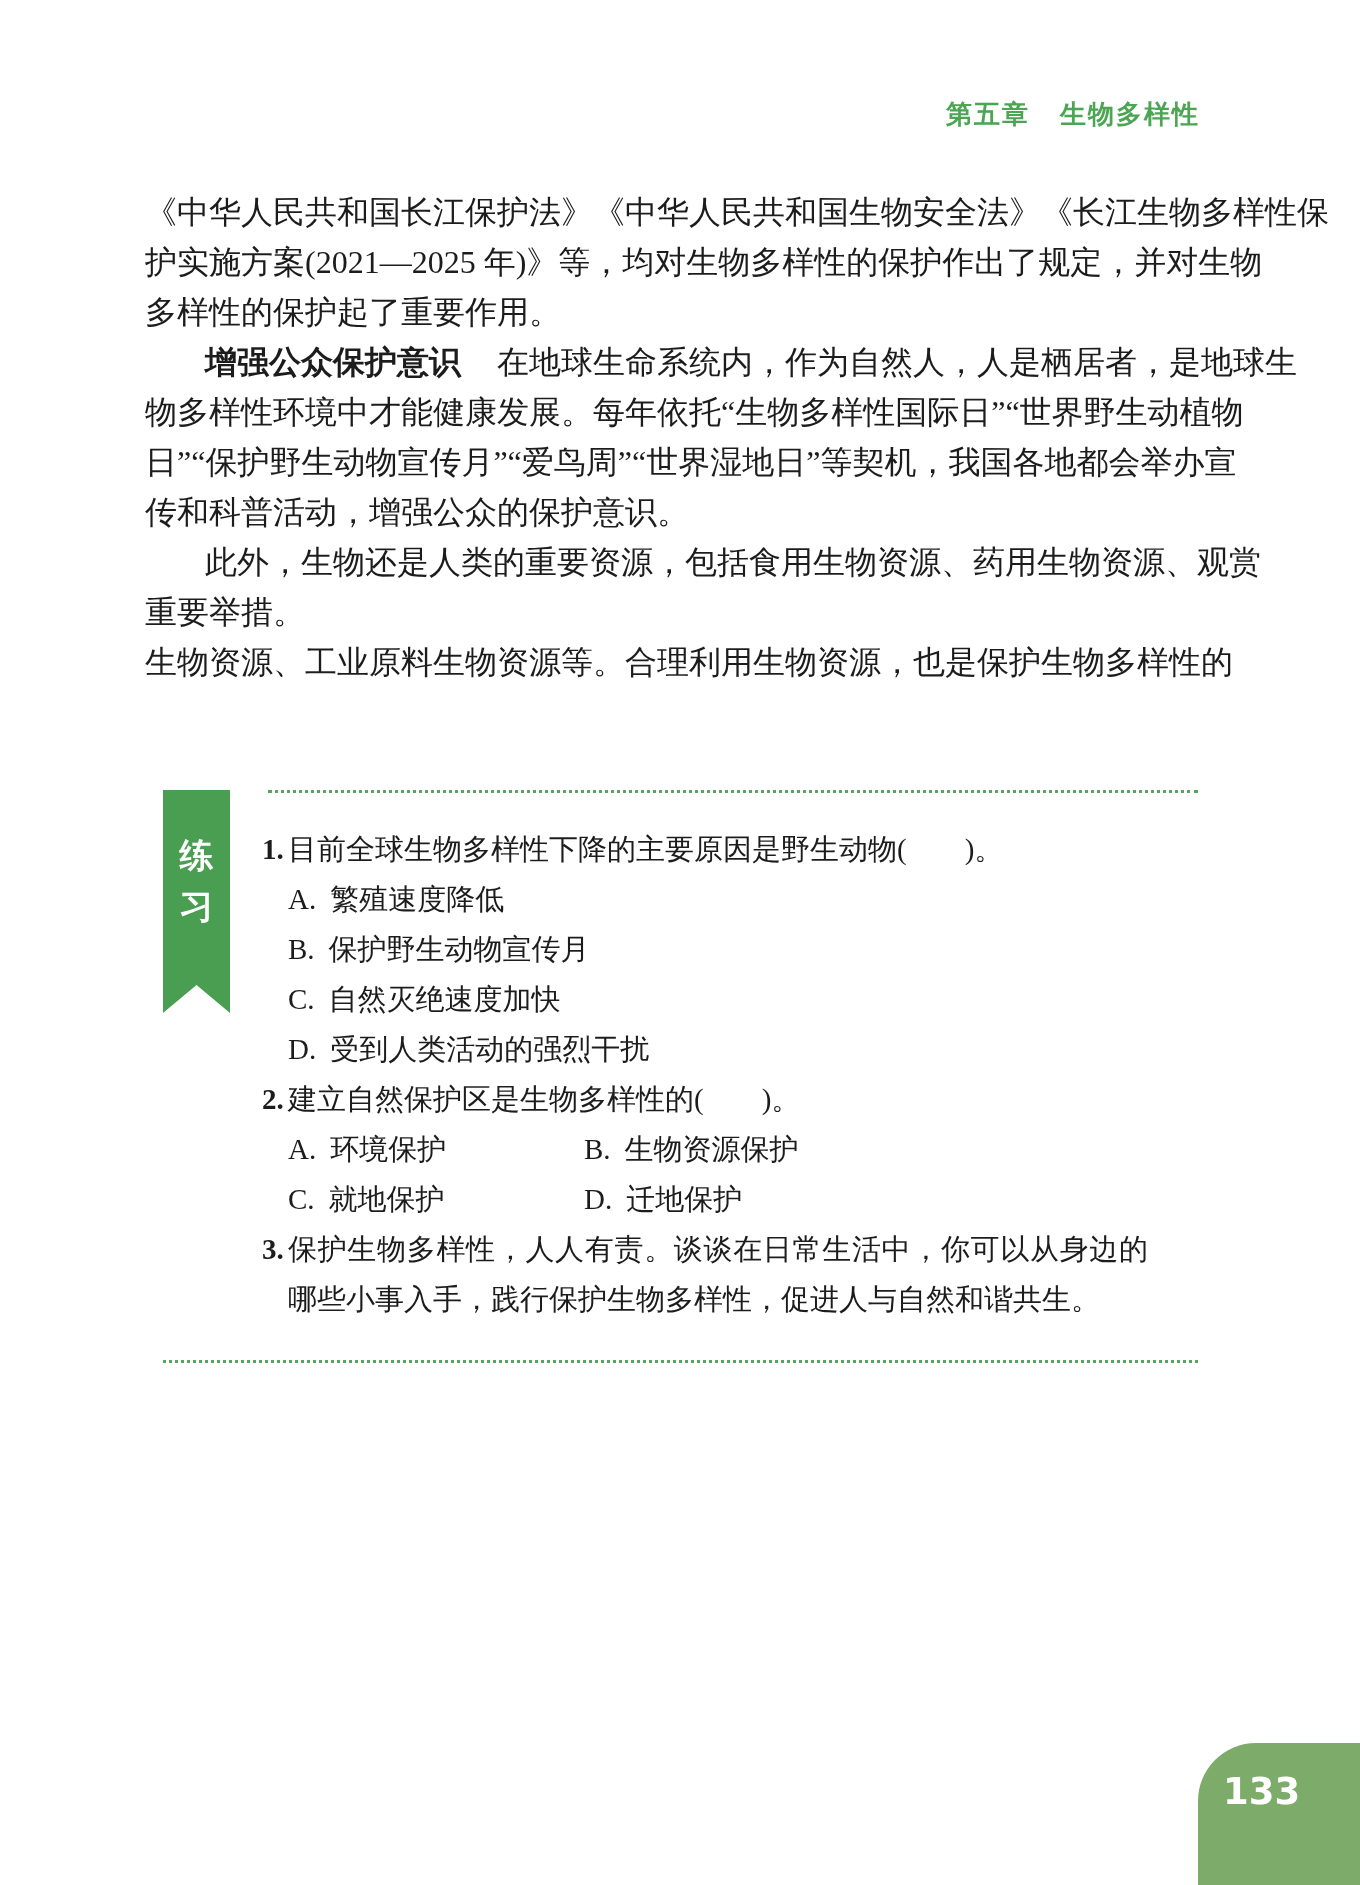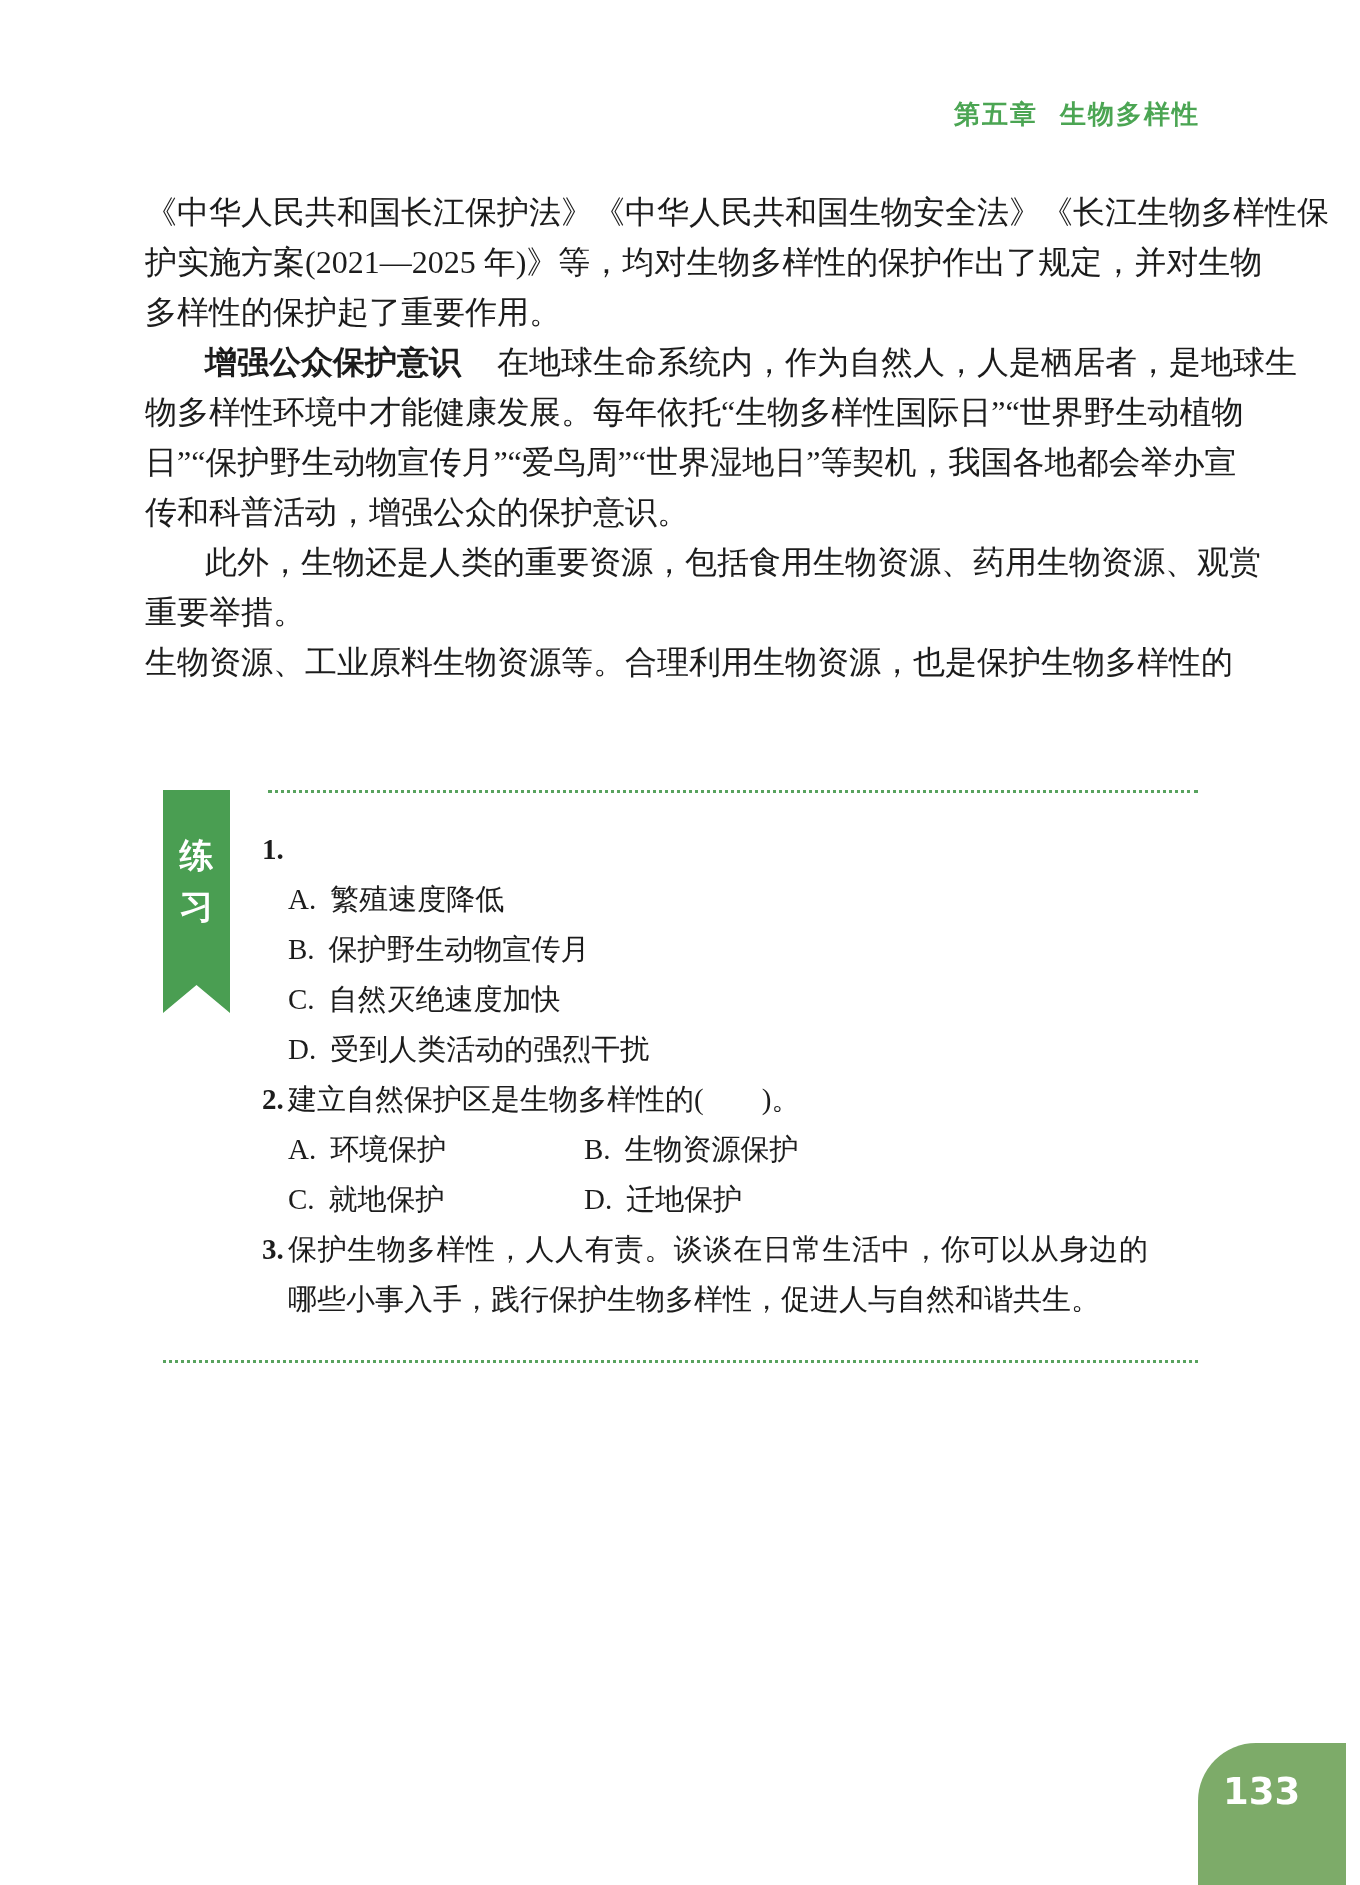--- a/index.html
+++ b/index.html
@@ -19,21 +19,21 @@
     font-family:"Liberation Serif","DejaVu Serif",serif;
     color:var(--ink);
   }
 
   
   .chapter-header{
     position:absolute;top:98px;right:160px;
     font-family:"Liberation Sans","DejaVu Sans",sans-serif;
     font-weight:bold;font-size:26px;line-height:32px;
     color:var(--header-green);
-    display:flex;gap:22px;
+    display:flex;gap:30px;
     letter-spacing:2px;
   }
 
   
   .body-text{
     position:absolute;left:145px;top:187px;width:1056px;
     font-size:32px;color:var(--ink);
   }
   .para{margin:0;}
   .tline{
@@ -82,21 +82,21 @@
   .options{padding-left:26px;}
   .option{line-height:50px;}
   .option .opt-label{margin-right:14px;}
   .options-grid{
     padding-left:26px;
     display:grid;grid-template-columns:296px auto;
   }
 
   
   .page-badge{
-    position:absolute;left:1198px;top:1743px;width:148px;height:142px;
+    position:absolute;left:1198px;top:1743px;width:162px;height:142px;
     background:var(--badge-green);
     border-top-left-radius:58px;
   }
   .page-badge .num{
     position:absolute;left:25px;top:29px;
     font-family:"DejaVu Sans","Liberation Sans",sans-serif;
     font-weight:bold;font-size:37px;line-height:40px;color:#ffffff;
     letter-spacing:0px;
   }
 </style>
@@ -136,20 +136,21 @@
   <div class="ribbon">
     <span>练</span>
     <span>习</span>
   </div>
 
   <div class="questions">
 
     <div class="question">
       <div class="q-row">
         <span class="q-num">1.</span>
+        <span class="q-stem">目前全球生物多样性下降的主要原因是野生动物(　　)。</span>
       </div>
       <div class="options">
         <div class="option"><span class="opt-label">A.</span><span>繁殖速度降低</span></div>
         <div class="option"><span class="opt-label">B.</span><span>保护野生动物宣传月</span></div>
         <div class="option"><span class="opt-label">C.</span><span>自然灭绝速度加快</span></div>
         <div class="option"><span class="opt-label">D.</span><span>受到人类活动的强烈干扰</span></div>
       </div>
     </div>
 
     <div class="question">

